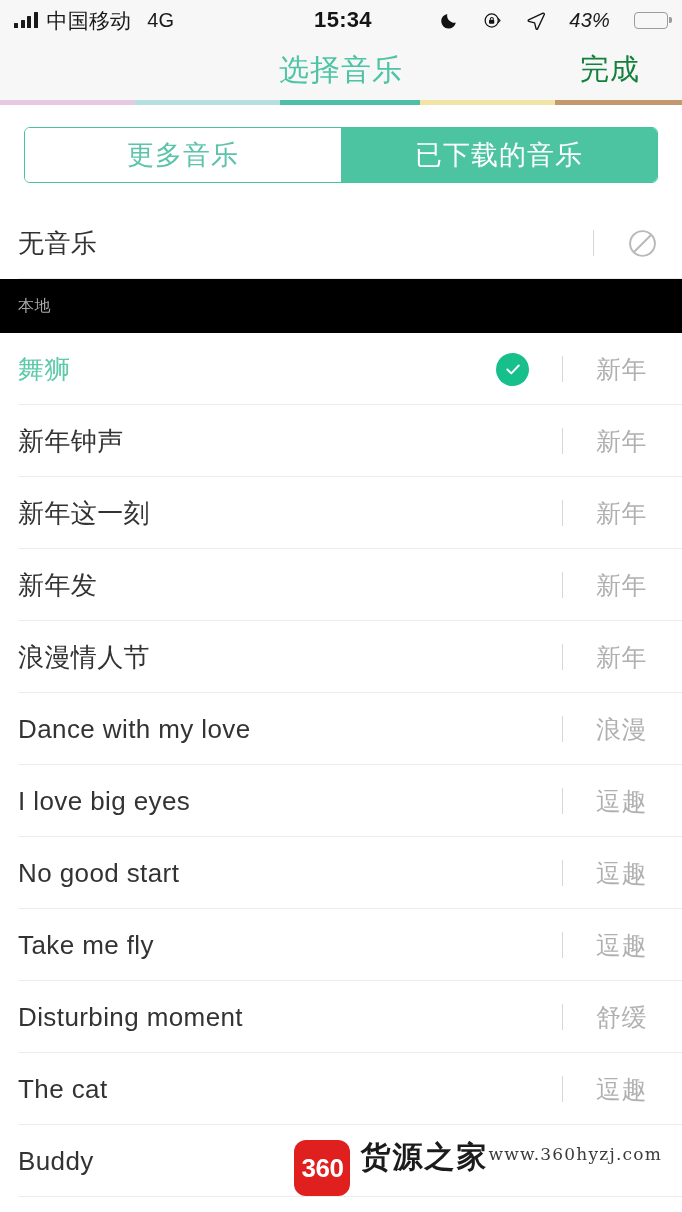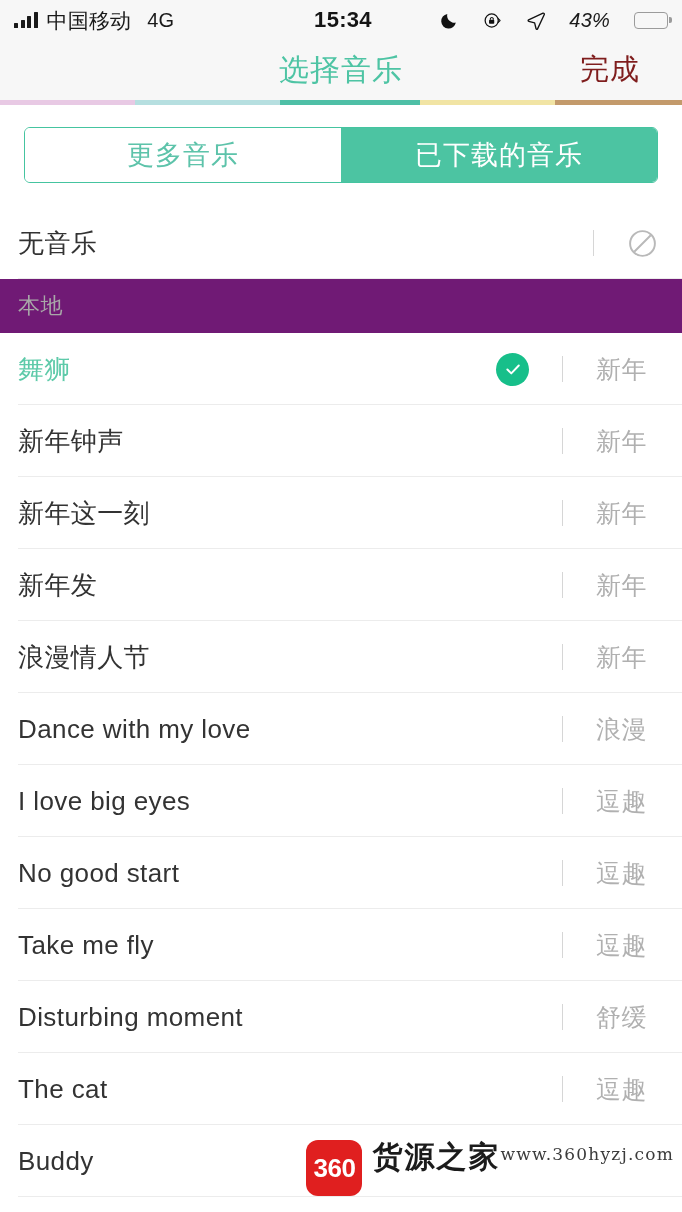--- a/index.html
+++ b/index.html
@@ -129,21 +129,21 @@
     font-size: 30px;
     color: #4ec4a4;
     letter-spacing: 1px;
   }
   .nav-done {
     position: absolute;
     right: 42px;
     top: 50%;
     transform: translateY(-50%);
     font-size: 29px;
-    color: #7f1d1d;
+    color: #15803d;
     letter-spacing: 1px;
   }
 
   
   .rainbow-divider {
     display: flex;
     height: 5px;
     width: 100%;
     background: #fdf3f4;
   }
@@ -250,30 +250,30 @@
   }
   .tag-spacer { min-width: 62px; }
 
   
   .section-header {
     position: relative;
     height: 54px;
     display: flex;
     align-items: center;
     padding-left: 18px;
-    background: #701a75;
-    font-size: 22px;
+    background: #000000;
+    font-size: 16px;
     color: #a8a8a8;
     letter-spacing: 0.6px;
   }
 
   
   .watermark {
     position: absolute;
-    right: 8px;
+    right: 20px;
     bottom: 16px;
     display: flex;
     align-items: flex-start;
     gap: 10px;
     pointer-events: none;
     z-index: 40;
   }
   .wm-logo {
     width: 56px;
     height: 56px;

